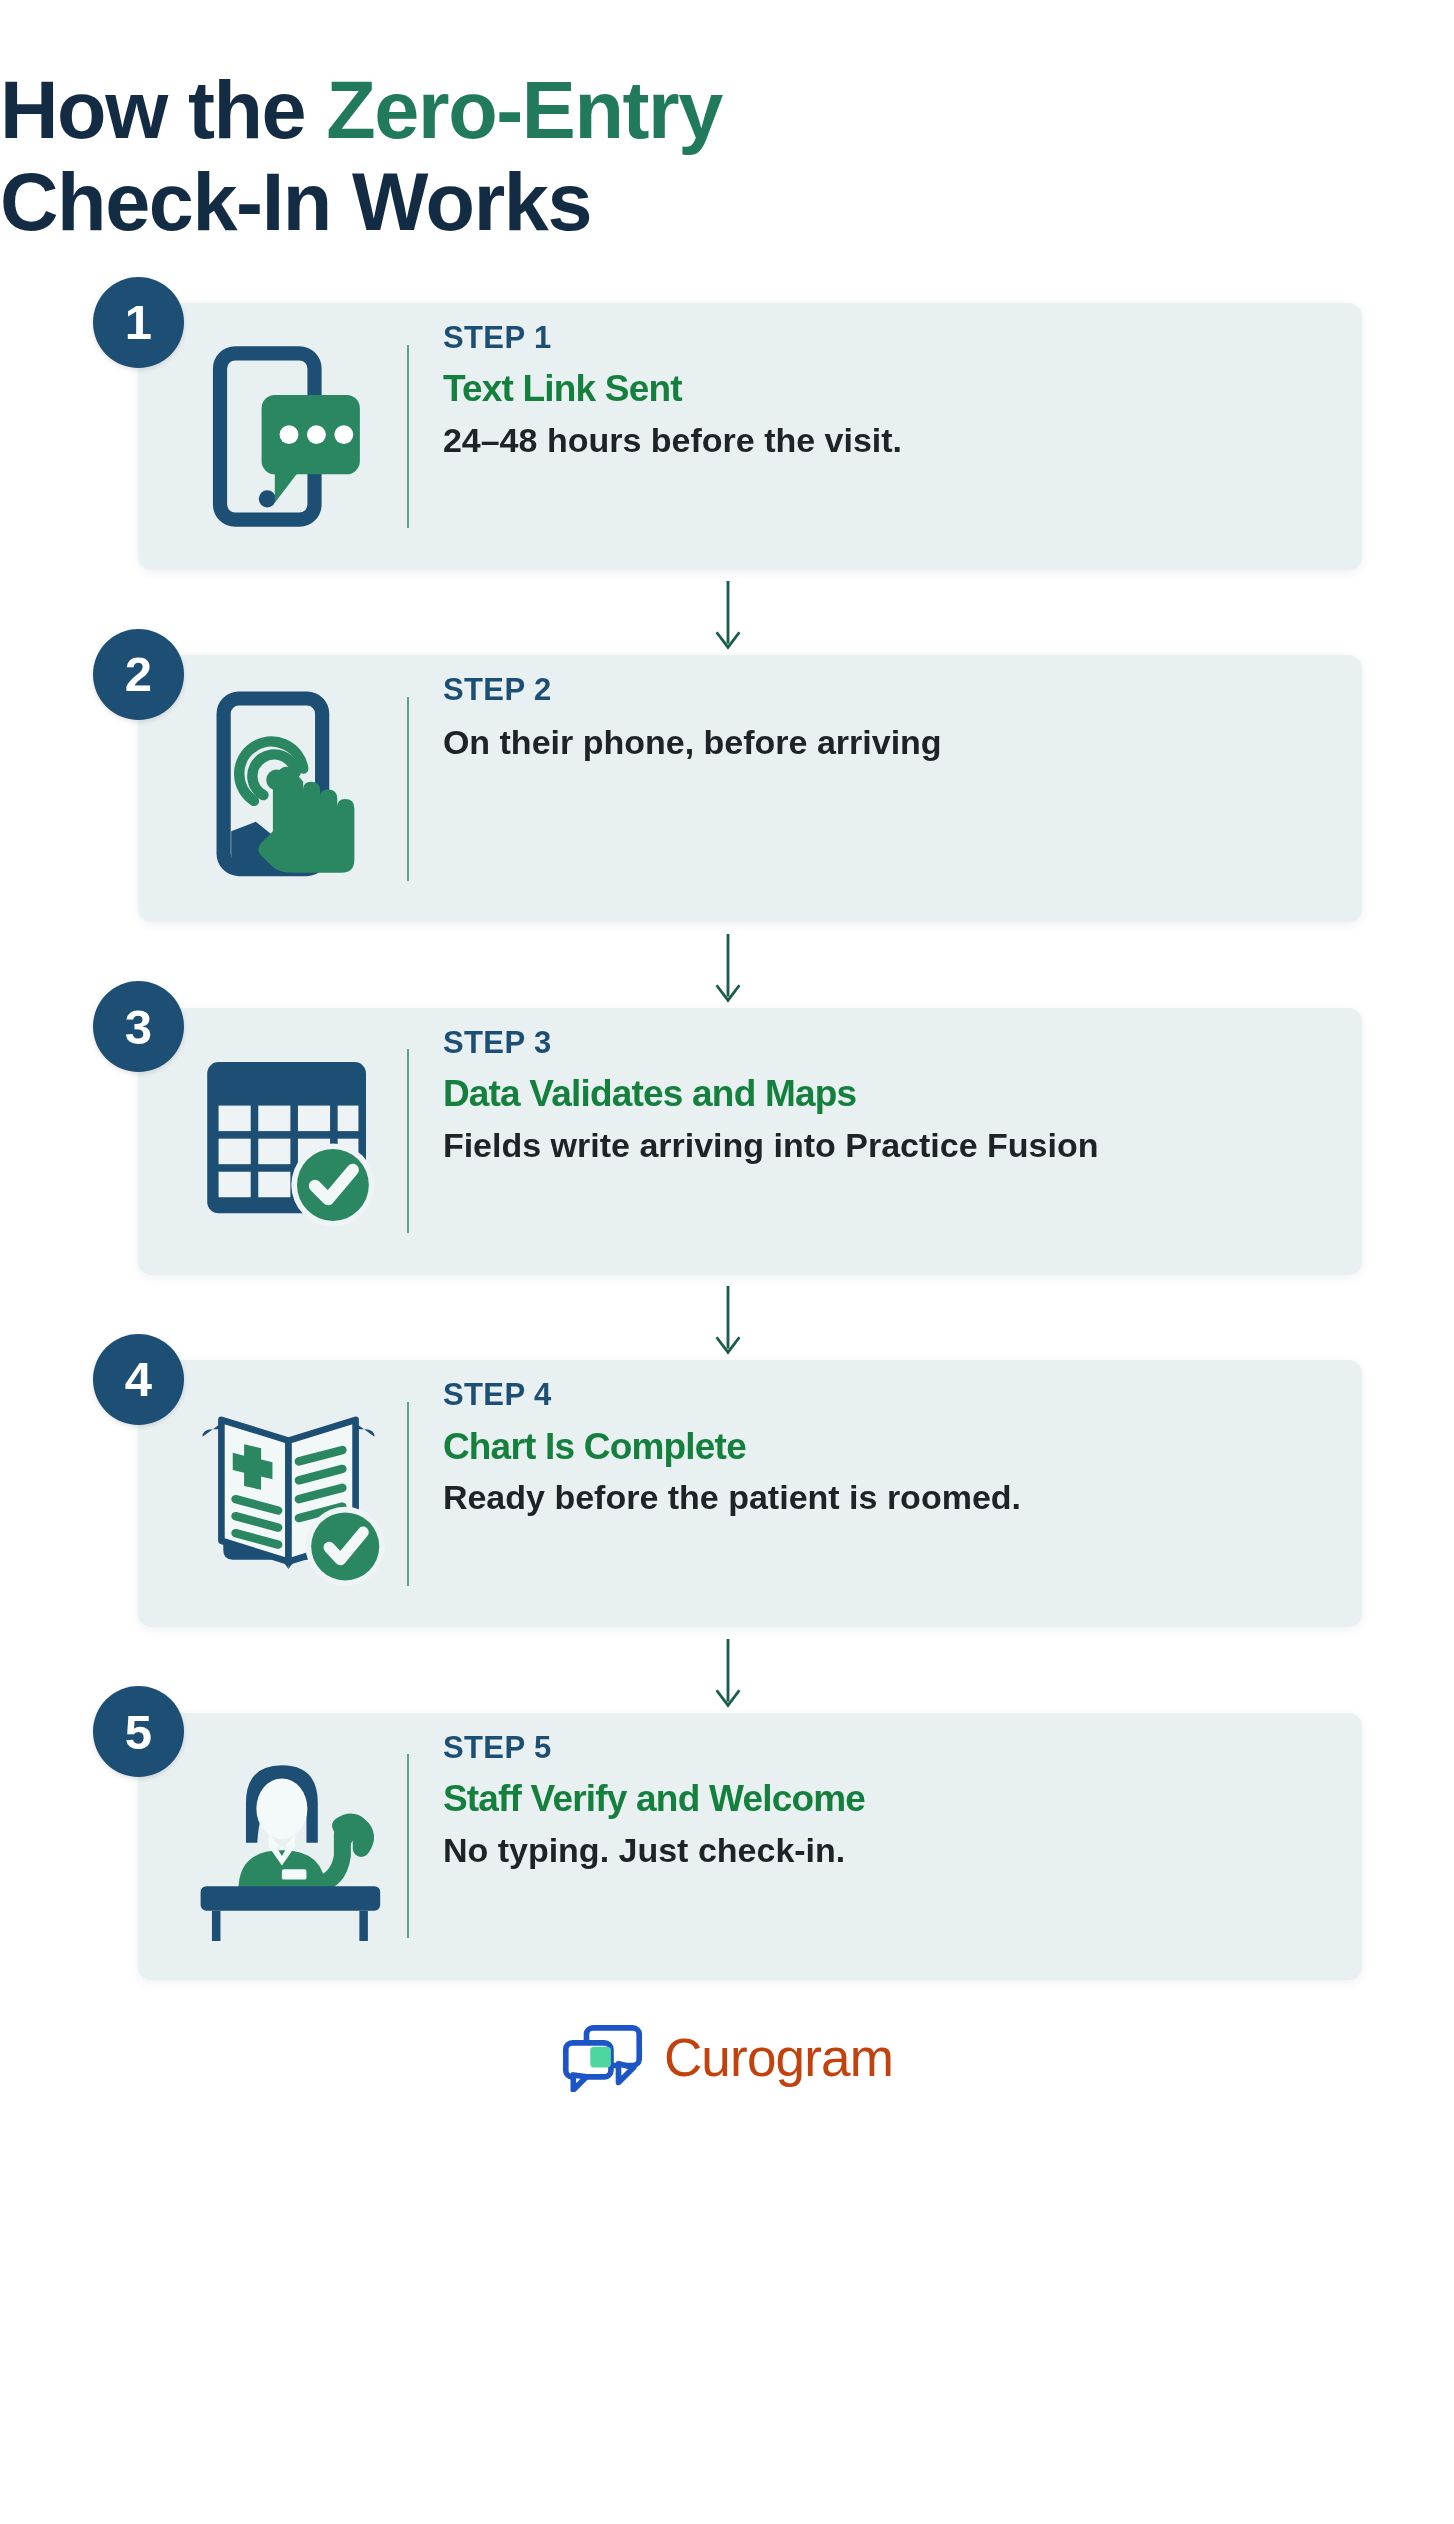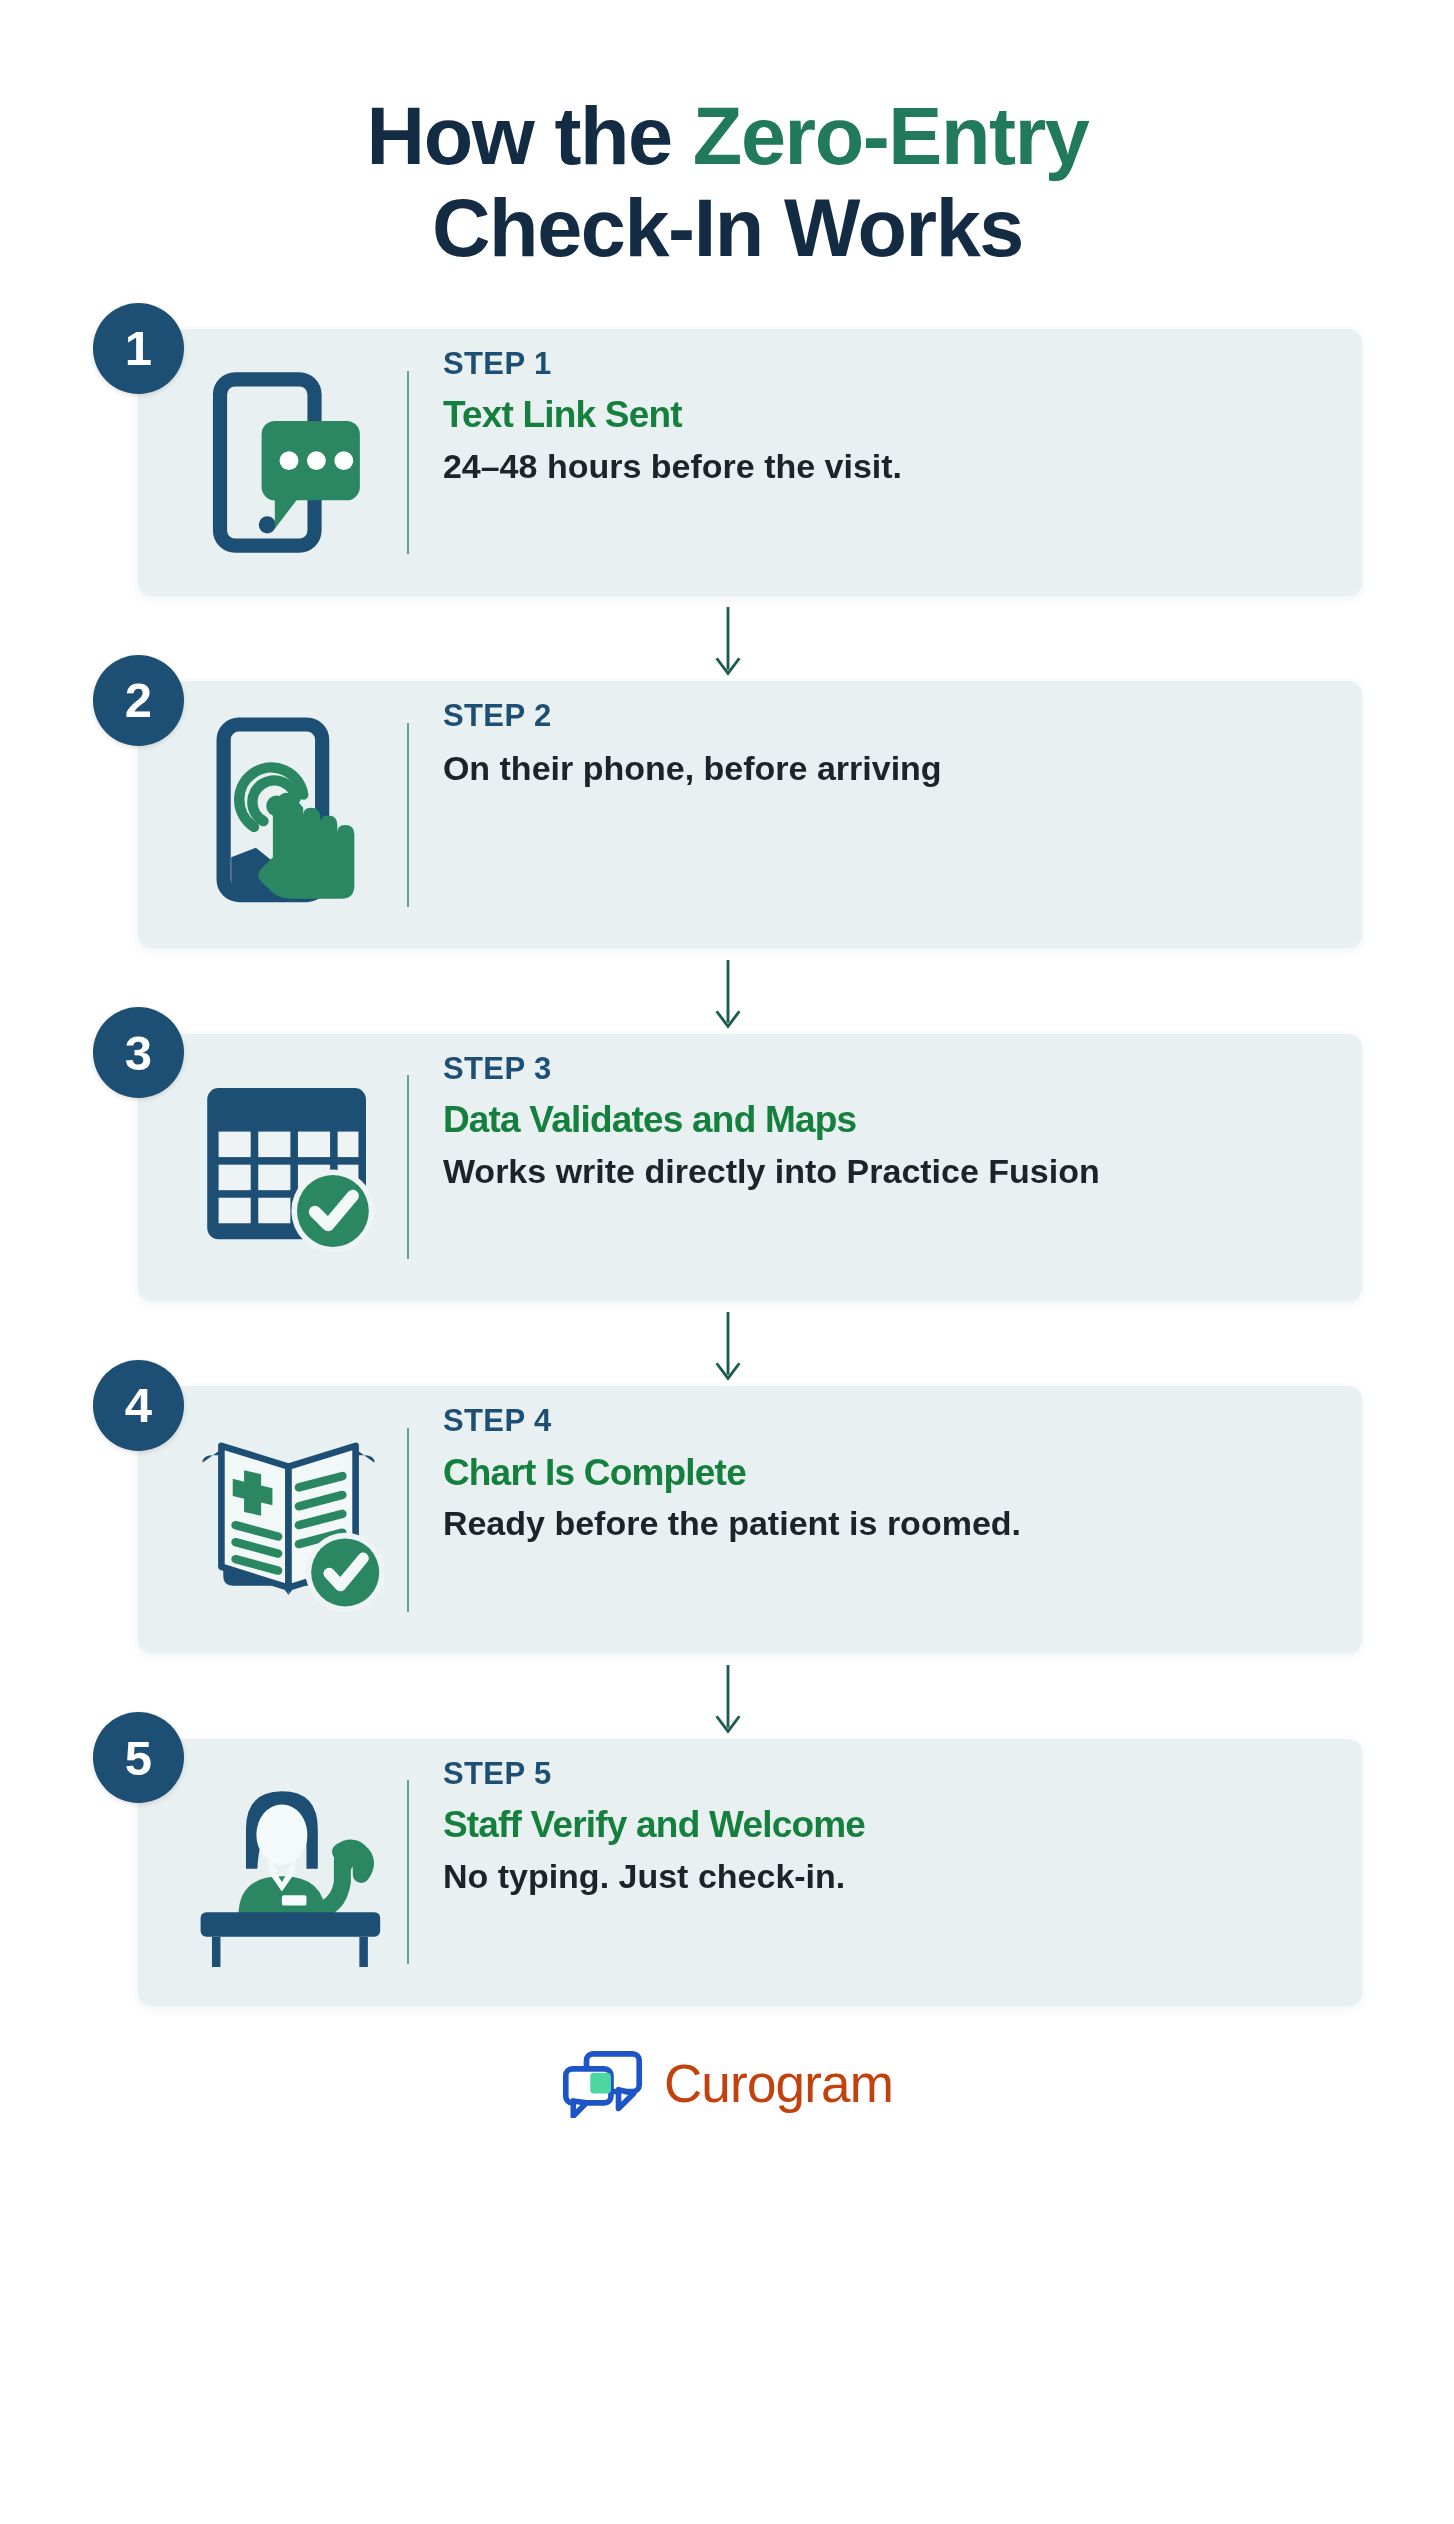--- a/index.html
+++ b/index.html
@@ -17,22 +17,21 @@
 
   .page {
     width: 1455px;
     height: 2525px;
     position: relative;
     background: #ffffff;
   }
 
   
   .title-block {
-    padding-top: 91px;
-    text-align: center;
+    padding-top: 65px;
     line-height: 1.13;
   }
   .title-line {
     font-size: 81px;
     font-weight: 700;
     letter-spacing: -1.4px;
     color: #132b43;
   }
   .title-accent { color: #227a5c; }
 
@@ -243,21 +242,21 @@
             </g>
             <circle cx="147" cy="146" r="44" fill="#eef4f5"></circle>
             <circle cx="147" cy="146" r="38" fill="#2a8762"></circle>
             <polyline points="128,147 142,161 168,130" fill="none" stroke="#f2f8f8" stroke-width="13" stroke-linecap="round" stroke-linejoin="round"></polyline>
           </svg>
         </div>
         <div class="divider"></div>
         <div class="text-cell">
           <div class="step-label">STEP 3</div>
           <div class="step-title">Data Validates and Maps</div>
-          <div class="step-desc">Works write directly into Practice Fusion</div>
+          <div class="step-desc">Fields write arriving into Practice Fusion</div>
         </div>
       </div>
     </div>
 
     <div class="arrow">
       <svg width="38" height="74" viewBox="0 0 40 78">
         <line x1="20" y1="0" x2="20" y2="66" stroke="#1b5c4e" stroke-width="3"></line>
         <polyline points="8,54 20,70 32,54" fill="none" stroke="#1b5c4e" stroke-width="3"></polyline>
       </svg>
     </div>

